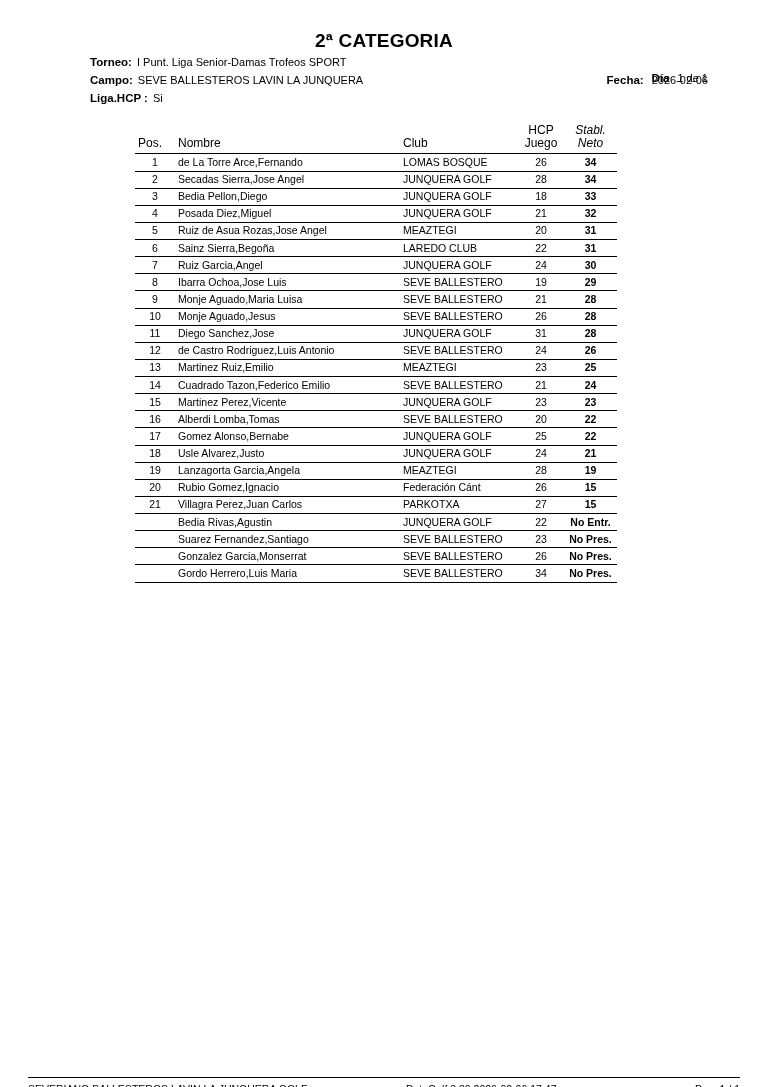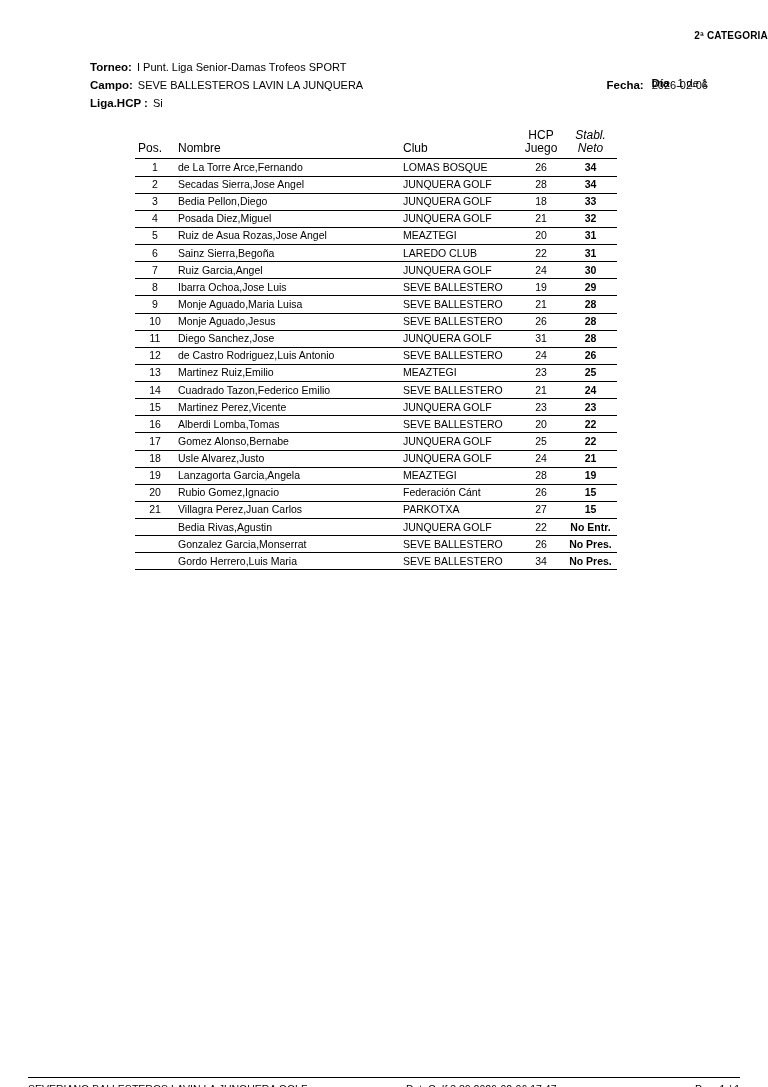--- a/index.html
+++ b/index.html
@@ -16,28 +16,28 @@
     color: #000000;
     font-size: 11px;
   }
   .page {
     position: relative;
     width: 768px;
     height: 1087px;
     padding: 0;
   }
   .doc-title {
-    text-align: right;
+    text-align: center;
     font-weight: bold;
-    font-size: 10px;
+    font-size: 19px;
     margin-top: 30px;
     letter-spacing: 0.2px;
   }
   .header-block {
-    margin-top: 20px;
+    margin-top: 4px;
     padding-left: 90px;
     padding-right: 60px;
     position: relative;
   }
   .hdr-row {
     display: flex;
     align-items: baseline;
     margin-bottom: 3px;
     min-height: 15px;
   }
@@ -317,20 +317,27 @@
         </tr>
         <tr>
           <td class="c-pos"></td>
           <td class="c-nombre">Bedia Rivas,Agustin</td>
           <td class="c-club">JUNQUERA GOLF</td>
           <td class="c-hcp">22</td>
           <td class="c-stabl">No Entr.</td>
         </tr>
         <tr>
           <td class="c-pos"></td>
+          <td class="c-nombre">Suarez Fernandez,Santiago</td>
+          <td class="c-club">SEVE BALLESTERO</td>
+          <td class="c-hcp">23</td>
+          <td class="c-stabl">No Pres.</td>
+        </tr>
+        <tr>
+          <td class="c-pos"></td>
           <td class="c-nombre">Gonzalez Garcia,Monserrat</td>
           <td class="c-club">SEVE BALLESTERO</td>
           <td class="c-hcp">26</td>
           <td class="c-stabl">No Pres.</td>
         </tr>
         <tr>
           <td class="c-pos"></td>
           <td class="c-nombre">Gordo Herrero,Luis Maria</td>
           <td class="c-club">SEVE BALLESTERO</td>
           <td class="c-hcp">34</td>

